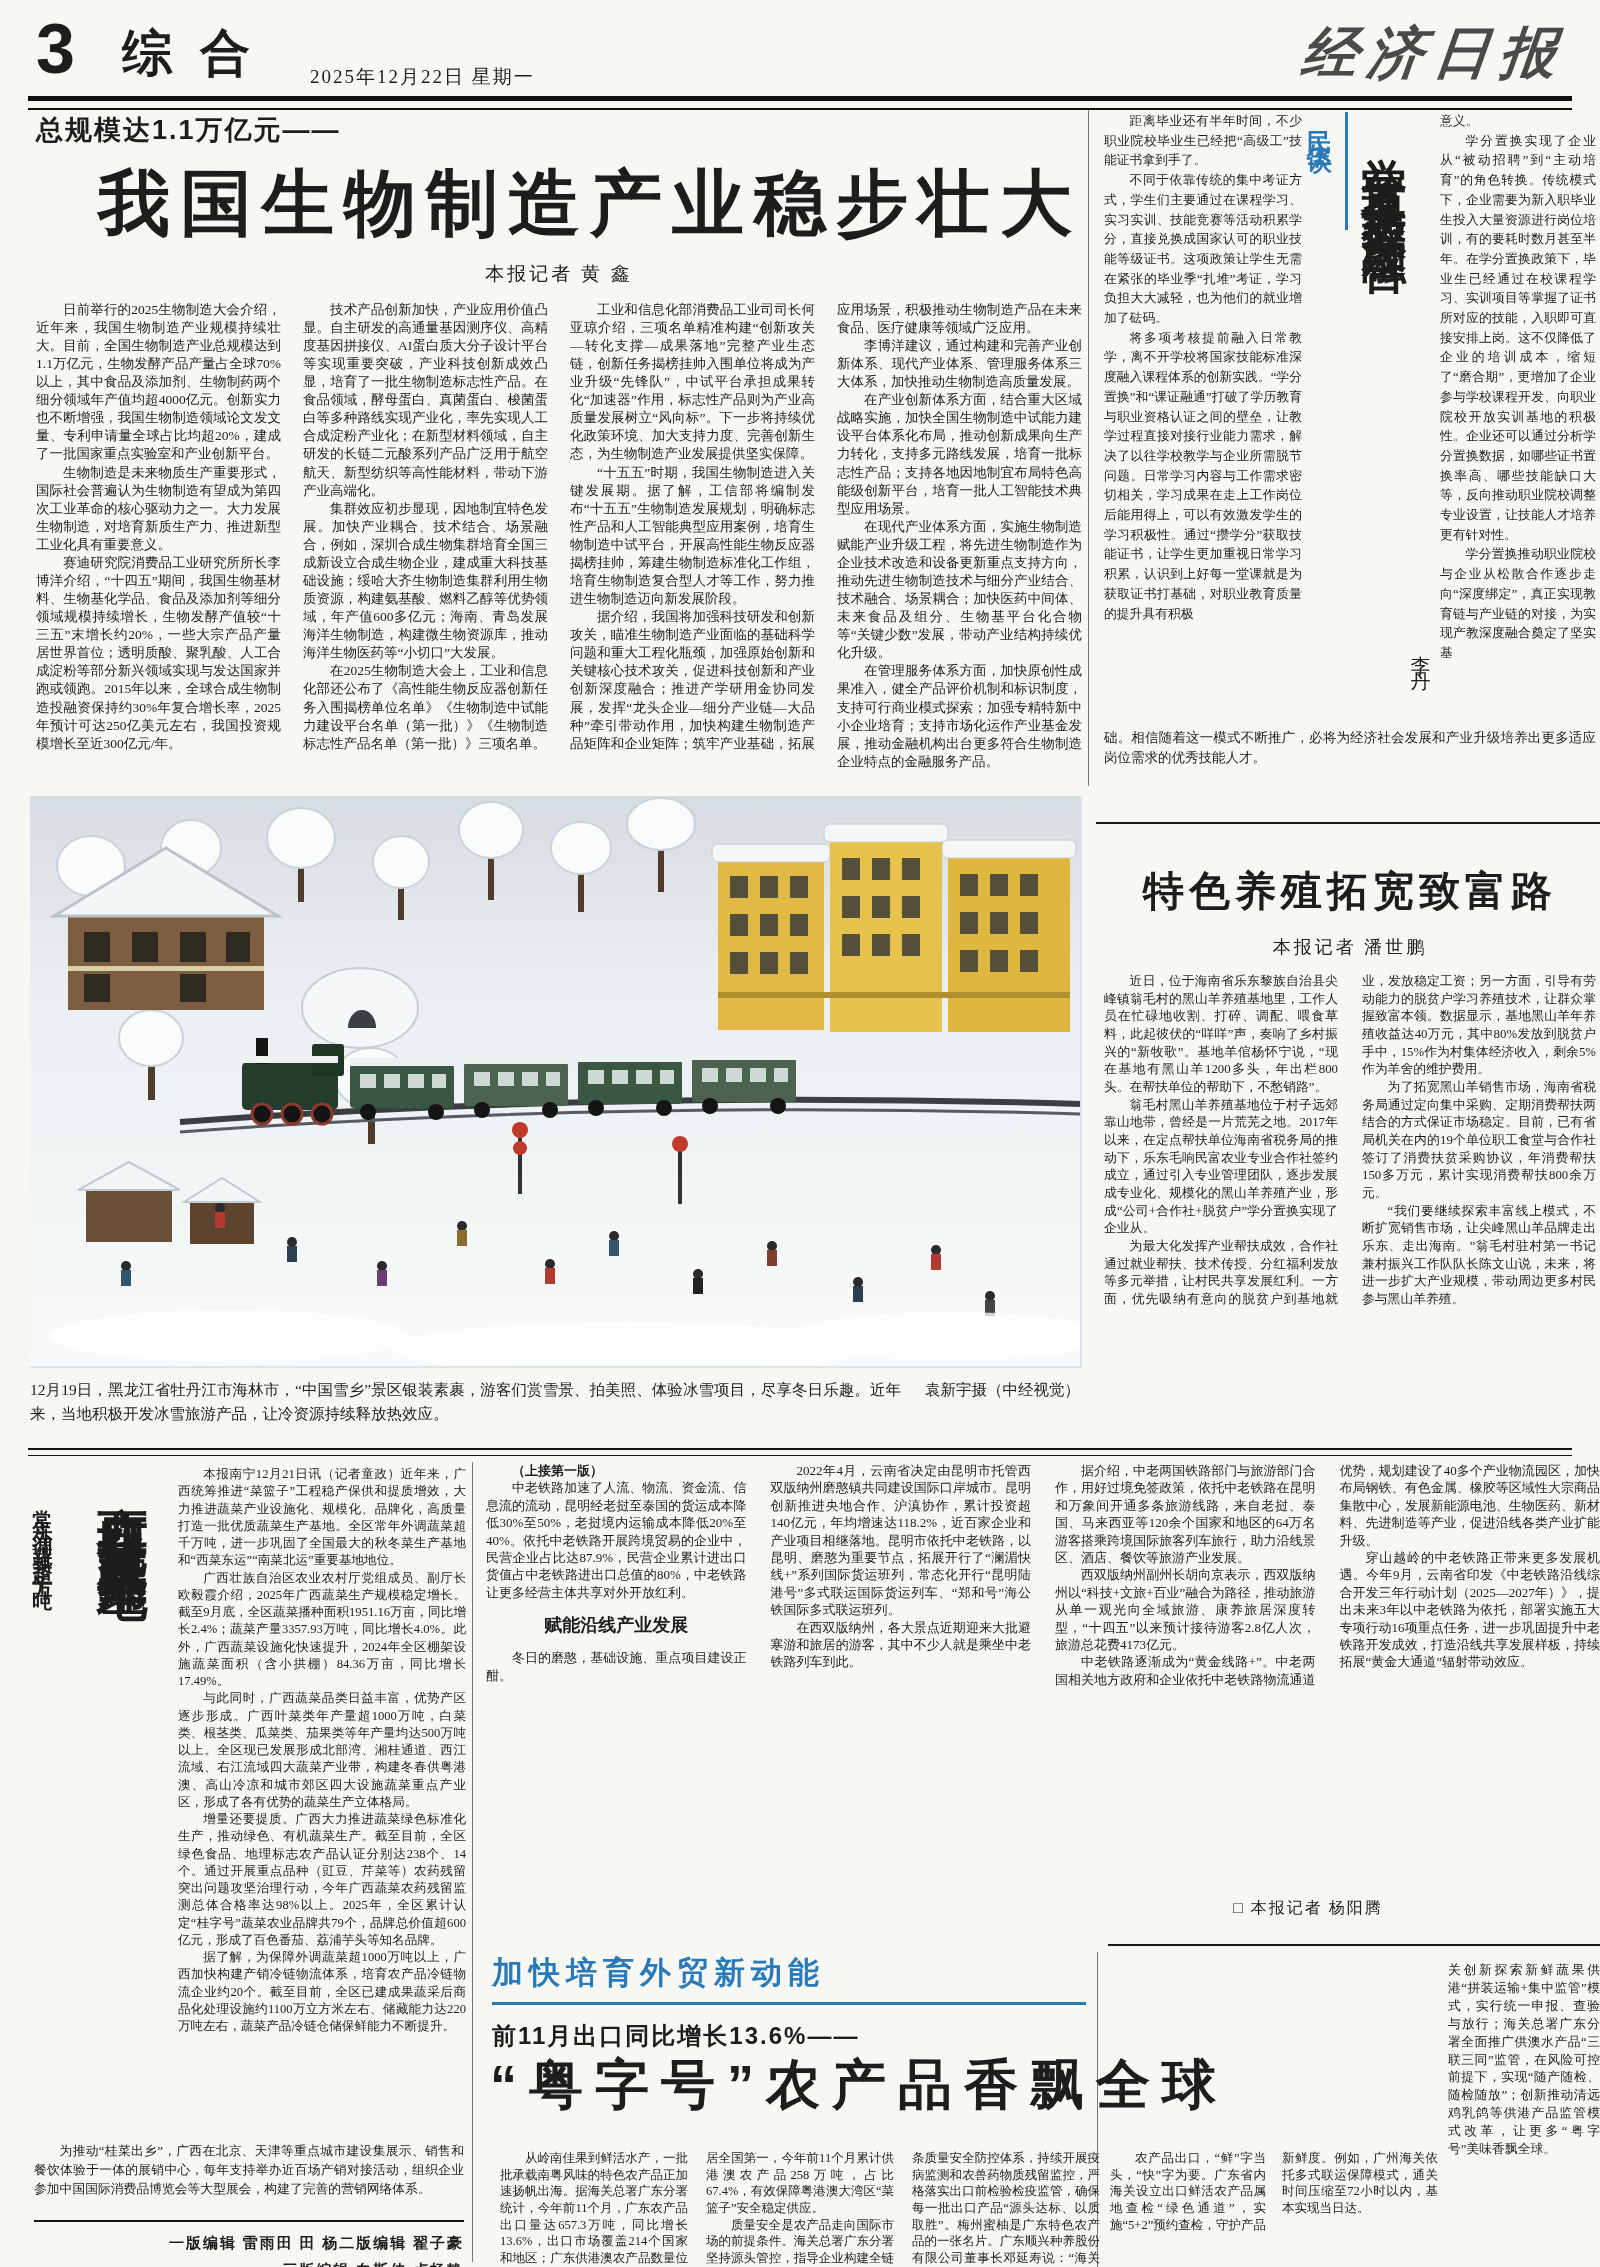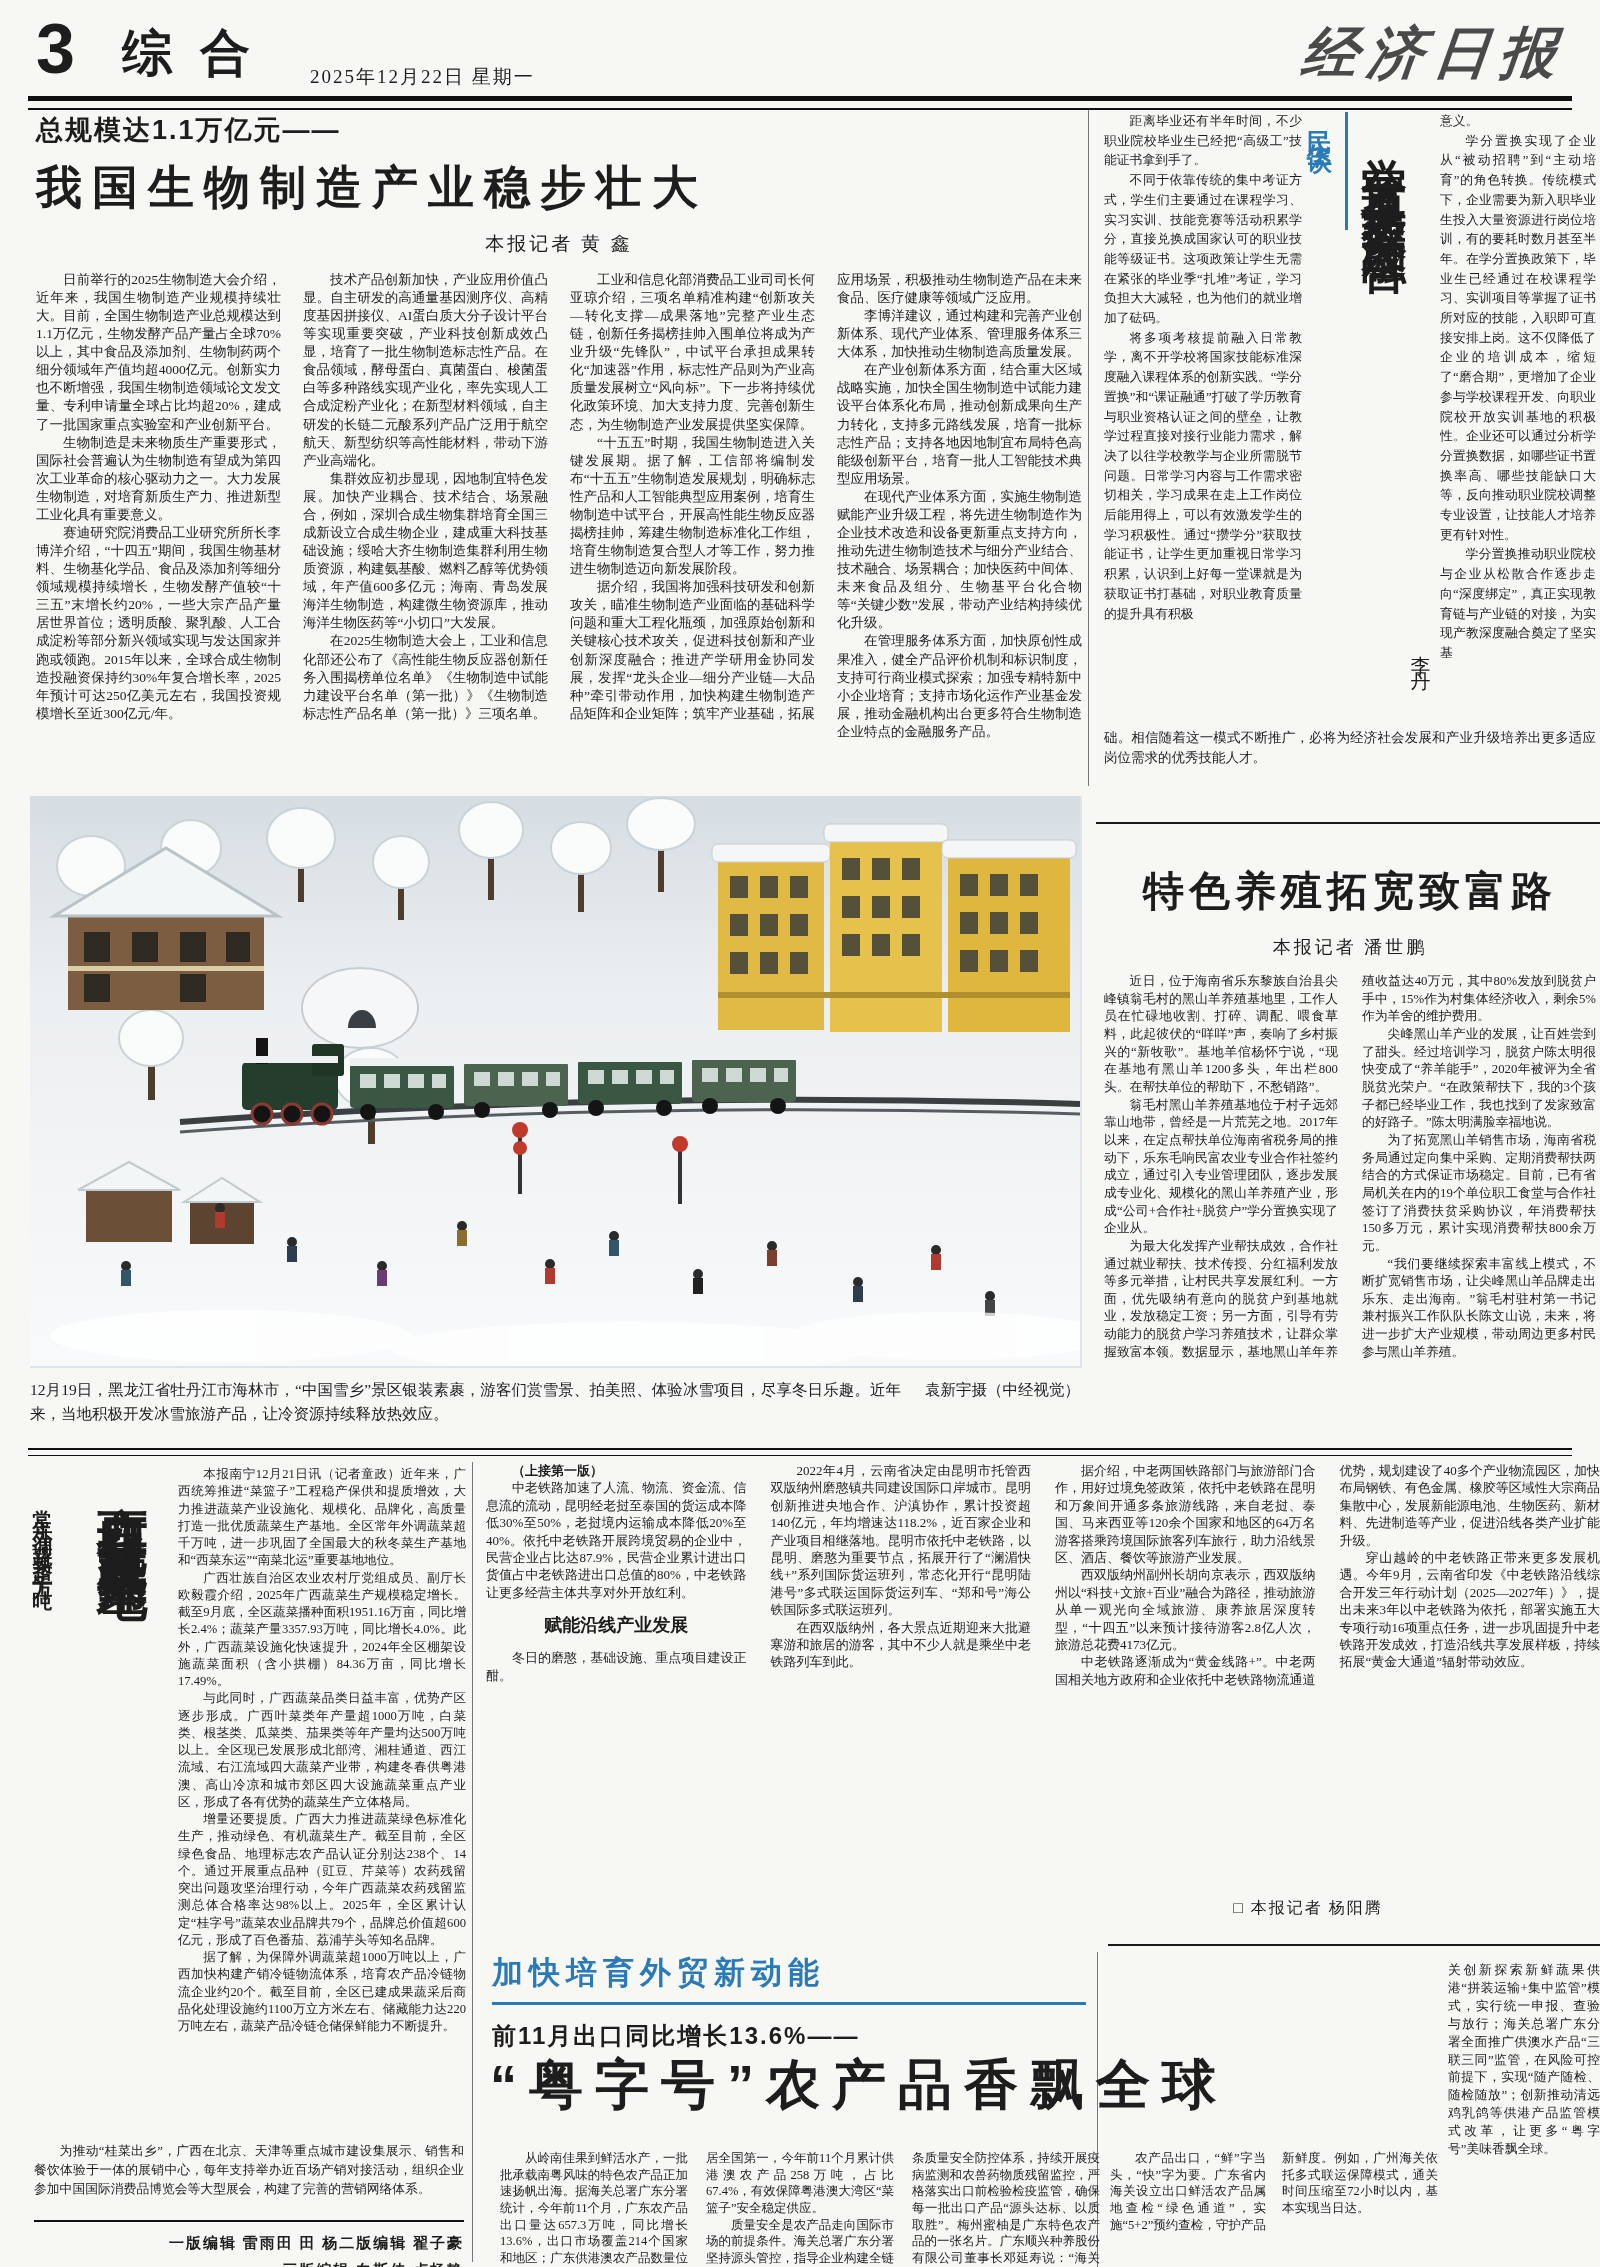--- a/index.html
+++ b/index.html
@@ -12,21 +12,21 @@
   .pageno{left:36px;top:14px;font-size:70px;font-weight:900;line-height:1;}
   .section{left:122px;top:28px;font-size:50px;font-weight:900;letter-spacing:28px;line-height:1;}
   .dateline{left:310px;top:64px;font-size:19px;letter-spacing:2px;}
   .masthead{right:34px;top:16px;font-size:56px;font-weight:bold;font-style:italic;
             color:#4a4a4a;letter-spacing:10px;transform:skewX(-6deg);}
   .head-rule{left:28px;top:96px;width:1544px;height:7px;border-top:5px solid #101010;border-bottom:2px solid #101010;}
 
   
   .main-art{left:36px;top:112px;width:1046px;}
   .kicker{font-size:27px;font-weight:800;letter-spacing:2px;}
-  .main-title{margin-top:14px;text-align:left;font-size:46px;font-weight:900;letter-spacing:10px;line-height:1.15;font-family:Liberation Serif, serif;}
+  .main-title{margin-top:14px;text-align:right;font-size:72px;font-weight:900;letter-spacing:10px;line-height:1.15;}
   .main-byline{margin-top:16px;text-align:center;font-size:19px;letter-spacing:3px;}
   .main-cols{margin-top:14px;height:488px;column-count:4;column-gap:22px;
              font-size:13.5px;line-height:1.34;text-align:justify;overflow:hidden;}
   .main-cols p,.flowcols p{margin:0;text-indent:2em;}
 
   .vdiv{background:#777;width:1px;}
   .hrule{background:#1a1a1a;}
 
   
   .minsheng{left:1104px;top:112px;width:492px;height:676px;}
@@ -157,21 +157,20 @@
   </div>
 
   <div class="abs hrule breed-rule"></div>
   <div class="abs breeding">
     <div class="breed-title">特色养殖拓宽致富路</div>
     <div class="breed-byline">本报记者  潘世鹏</div>
     <div class="breed-cols flowcols">
         <p>近日，位于海南省乐东黎族自治县尖峰镇翁毛村的黑山羊养殖基地里，工作人员在忙碌地收割、打碎、调配、喂食草料，此起彼伏的“咩咩”声，奏响了乡村振兴的“新牧歌”。基地羊倌杨怀宁说，“现在基地有黑山羊1200多头，年出栏800头。在帮扶单位的帮助下，不愁销路”。</p>
         <p>翁毛村黑山羊养殖基地位于村子远郊靠山地带，曾经是一片荒芜之地。2017年以来，在定点帮扶单位海南省税务局的推动下，乐东毛响民富农业专业合作社签约成立，通过引入专业管理团队，逐步发展成专业化、规模化的黑山羊养殖产业，形成“公司+合作社+脱贫户”学分置换实现了企业从。</p>
         <p>为最大化发挥产业帮扶成效，合作社通过就业帮扶、技术传授、分红福利发放等多元举措，让村民共享发展红利。一方面，优先吸纳有意向的脱贫户到基地就业，发放稳定工资；另一方面，引导有劳动能力的脱贫户学习养殖技术，让群众掌握致富本领。数据显示，基地黑山羊年养殖收益达40万元，其中80%发放到脱贫户手中，15%作为村集体经济收入，剩余5%作为羊舍的维护费用。</p>
-        <p>尖峰黑山羊产业的发展，让百姓尝到了甜头。经过培训学习，脱贫户陈太明很快变成了“养羊能手”，2020年被评为全省脱贫光荣户。“在政策帮扶下，我的3个孩子都已经毕业工作，我也找到了发家致富的好路子。”陈太明满脸幸福地说。</p>
         <p>为了拓宽黑山羊销售市场，海南省税务局通过定向集中采购、定期消费帮扶两结合的方式保证市场稳定。目前，已有省局机关在内的19个单位职工食堂与合作社签订了消费扶贫采购协议，年消费帮扶150多万元，累计实现消费帮扶800余万元。</p>
         <p>“我们要继续探索丰富线上模式，不断扩宽销售市场，让尖峰黑山羊品牌走出乐东、走出海南。”翁毛村驻村第一书记兼村振兴工作队队长陈文山说，未来，将进一步扩大产业规模，带动周边更多村民参与黑山羊养殖。</p>
       </div>
   </div>
 
   <div class="abs photo">
     <svg viewBox="0 0 1050 570" width="1050" height="570">
       <defs>
         <linearGradient id="snowg" x1="0" y1="0" x2="0" y2="1">
           <stop offset="0" stop-color="#d6dde2"></stop>

